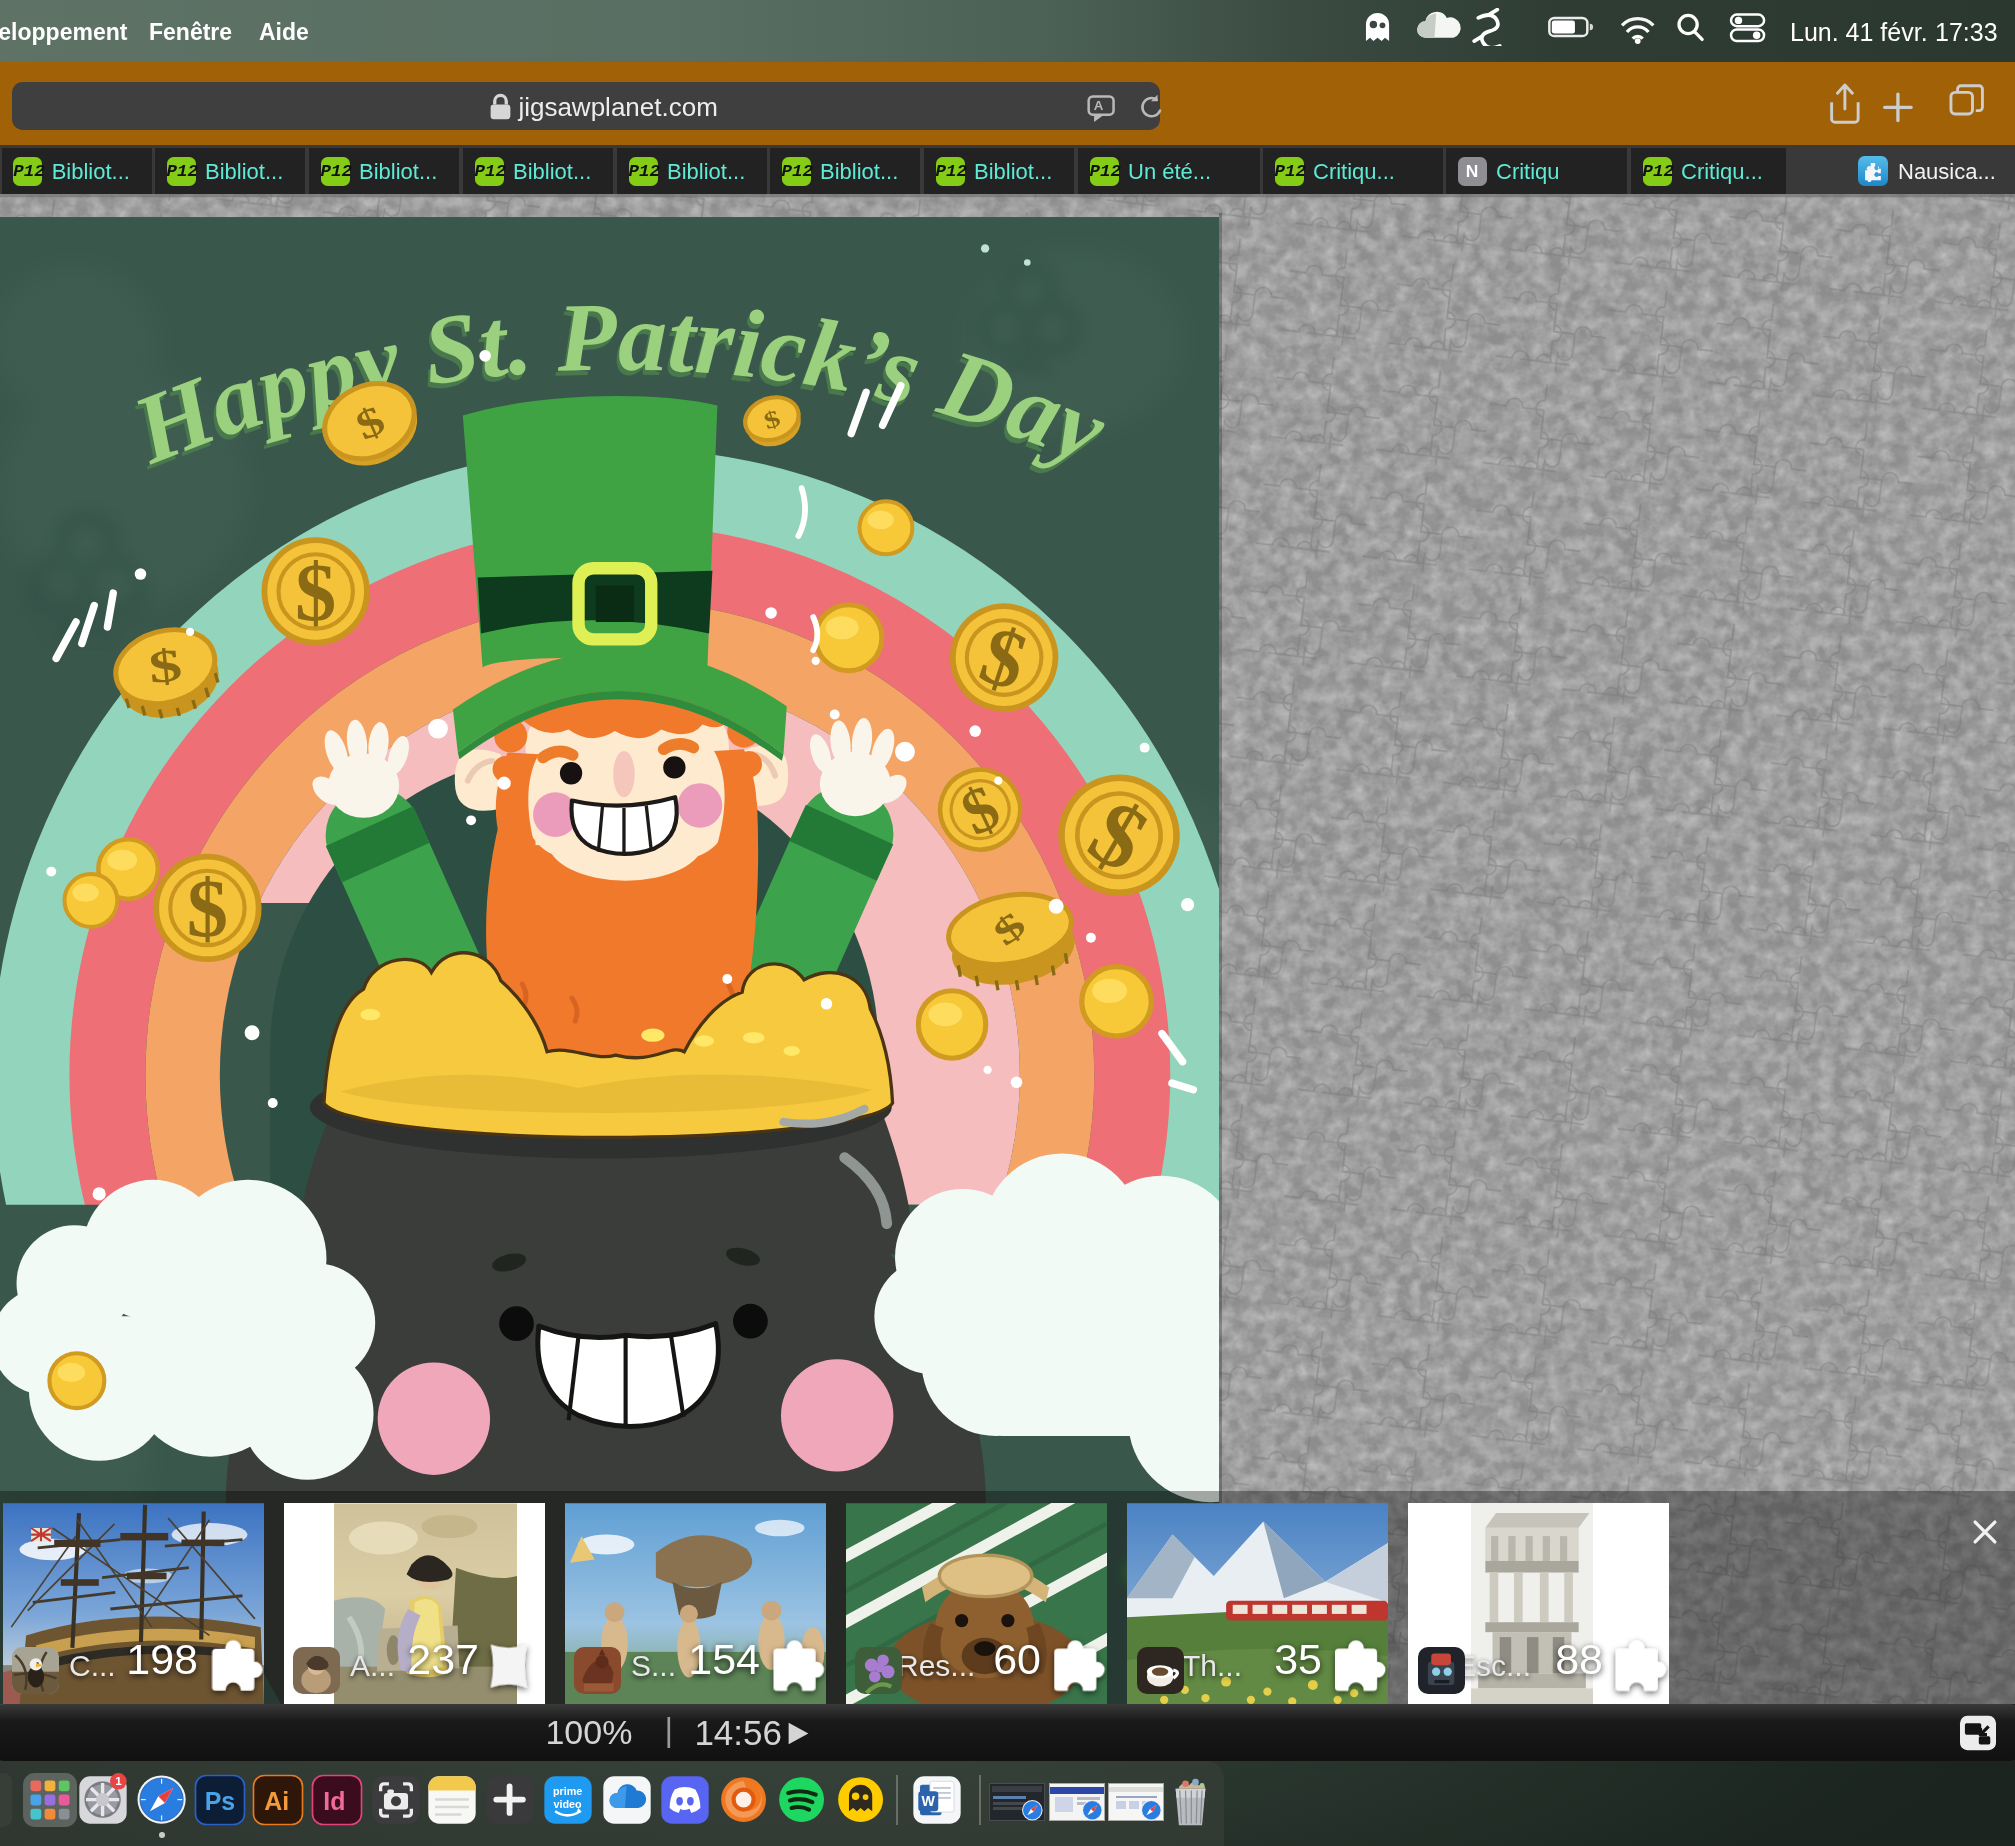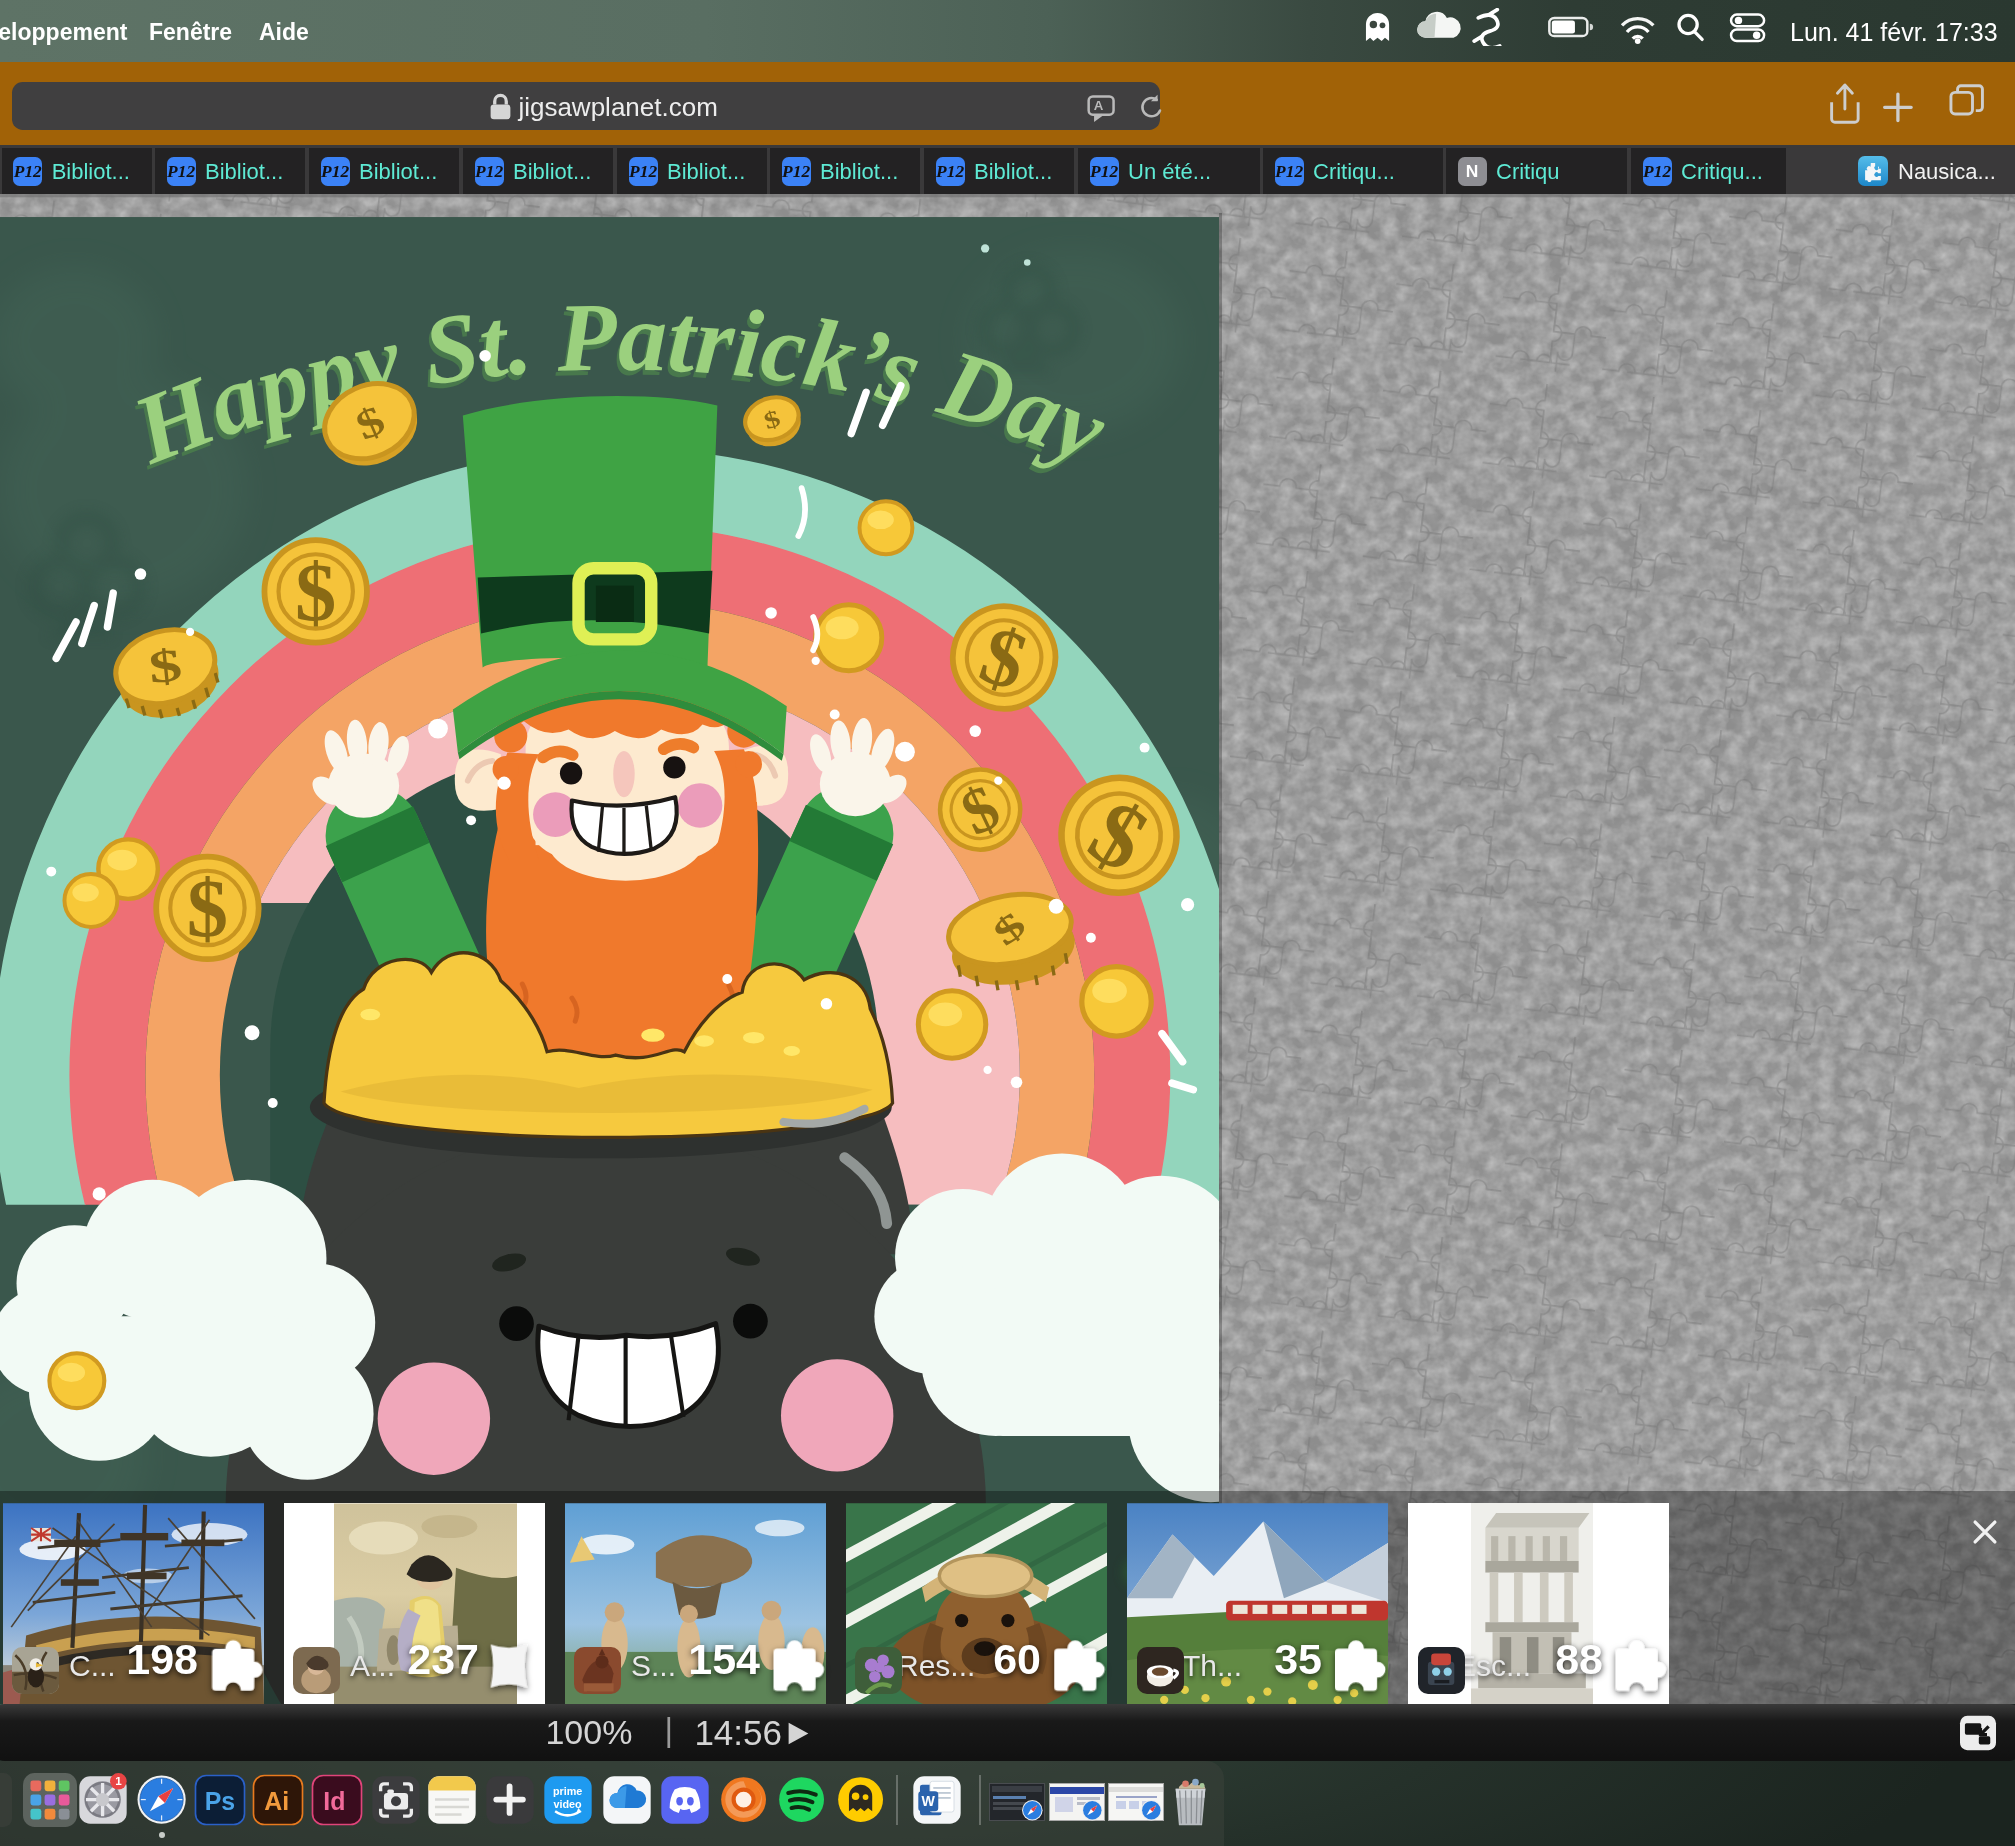--- a/index.html
+++ b/index.html
@@ -3,28 +3,28 @@
 <style>
 html,body{margin:0;padding:0}
 body{width:2015px;height:1847px;position:relative;font-family:"Liberation Sans",sans-serif;overflow:hidden;background:#9b9b9b}
 .abs{position:absolute}
 #menubar{left:0;top:0;width:2015px;height:62px;background:linear-gradient(90deg,#5e7366 0%,#596e62 35%,#4c6156 52%,#3a4a41 65%,#2e3c34 78%,#2a3830 100%)}
 .mitem{position:absolute;top:19px;color:#fff;font-size:23px;font-weight:bold}
 #toolbar{left:0;top:62px;width:2015px;height:83px;background:#a16207}
 #urlcap{position:absolute;left:12.4px;top:20px;width:1148px;height:48px;background:#403f40;border-radius:10.7px;color:#ededed;font-size:26px}
 #tabrow{left:0;top:145px;width:2015px;height:50px;background:#3a393a}
 .tab{position:absolute;top:2.5px;height:47px;background:#232223}
-.tab .ticon{position:absolute;left:11.6px;top:9px;width:29px;height:29px;background:#3b82f6;border-radius:6.6px;color:#111;font-family:Liberation Serif, serif;font-weight:bold;font-size:17.4px;text-align:center;line-height:29px;font-style:italic}
+.tab .ticon{position:absolute;left:11.6px;top:9px;width:29px;height:29px;background:#84cc16;border-radius:6.6px;color:#111;font-family:Liberation Mono, monospace;font-weight:bold;font-size:17.4px;text-align:center;line-height:29px;font-style:italic}
 .tab .tlabel{position:absolute;left:50px;top:11.6px;color:#5eead4;font-size:22px;white-space:nowrap}
 #content{left:0;top:194px;width:2015px;height:1510px}
 #strip{left:0;top:1491px;width:2015px;height:213px;background:rgba(0,0,0,0.33)}
 .card{position:absolute;top:11.6px;width:261px;height:202px;overflow:hidden}
 .cicon{position:absolute;left:10px;bottom:10px;width:47px;height:47px;border-radius:10px;overflow:hidden}
 .cname{position:absolute;bottom:21.5px;color:#e8e8e8;font-size:30px;text-shadow:0 1.7px 5px rgba(0,0,0,.8)}
-.cnum{position:absolute;bottom:20px;color:#fff;font-size:43px;font-weight:bold;text-shadow:0 1.7px 6.6px rgba(0,0,0,.8);text-align:right}
+.cnum{position:absolute;bottom:20px;color:#fff;font-size:43px;font-weight:normal;text-shadow:0 1.7px 6.6px rgba(0,0,0,.8);text-align:right}
 #playbar{left:-6.6px;top:1704px;width:2028px;height:57px;background:linear-gradient(180deg,#3a3a3a,#191919 30%,#111 100%);border-radius:11.6px;color:#d9d9d9}
 #wallp{left:0;top:1704px;width:2015px;height:142px;background:radial-gradient(ellipse 1157px 248px at 40% 20%,#33443a 0%,#25312a 55%,#1b241f 100%);z-index:-1}
 #dockpanel{left:-16.5px;top:1761px;width:1240px;height:91px;background:rgba(58,66,58,0.55);border-top-right-radius:18px}
 .dicon{position:absolute;top:1773px;width:54px;height:54px}
 </style></head><body>
 <div id="wallp" class="abs"></div>
 
 <div id="menubar" class="abs">
 <div class="mitem" style="left:-1.7px">eloppement</div>
 <div class="mitem" style="left:149px">Fenêtre</div>

